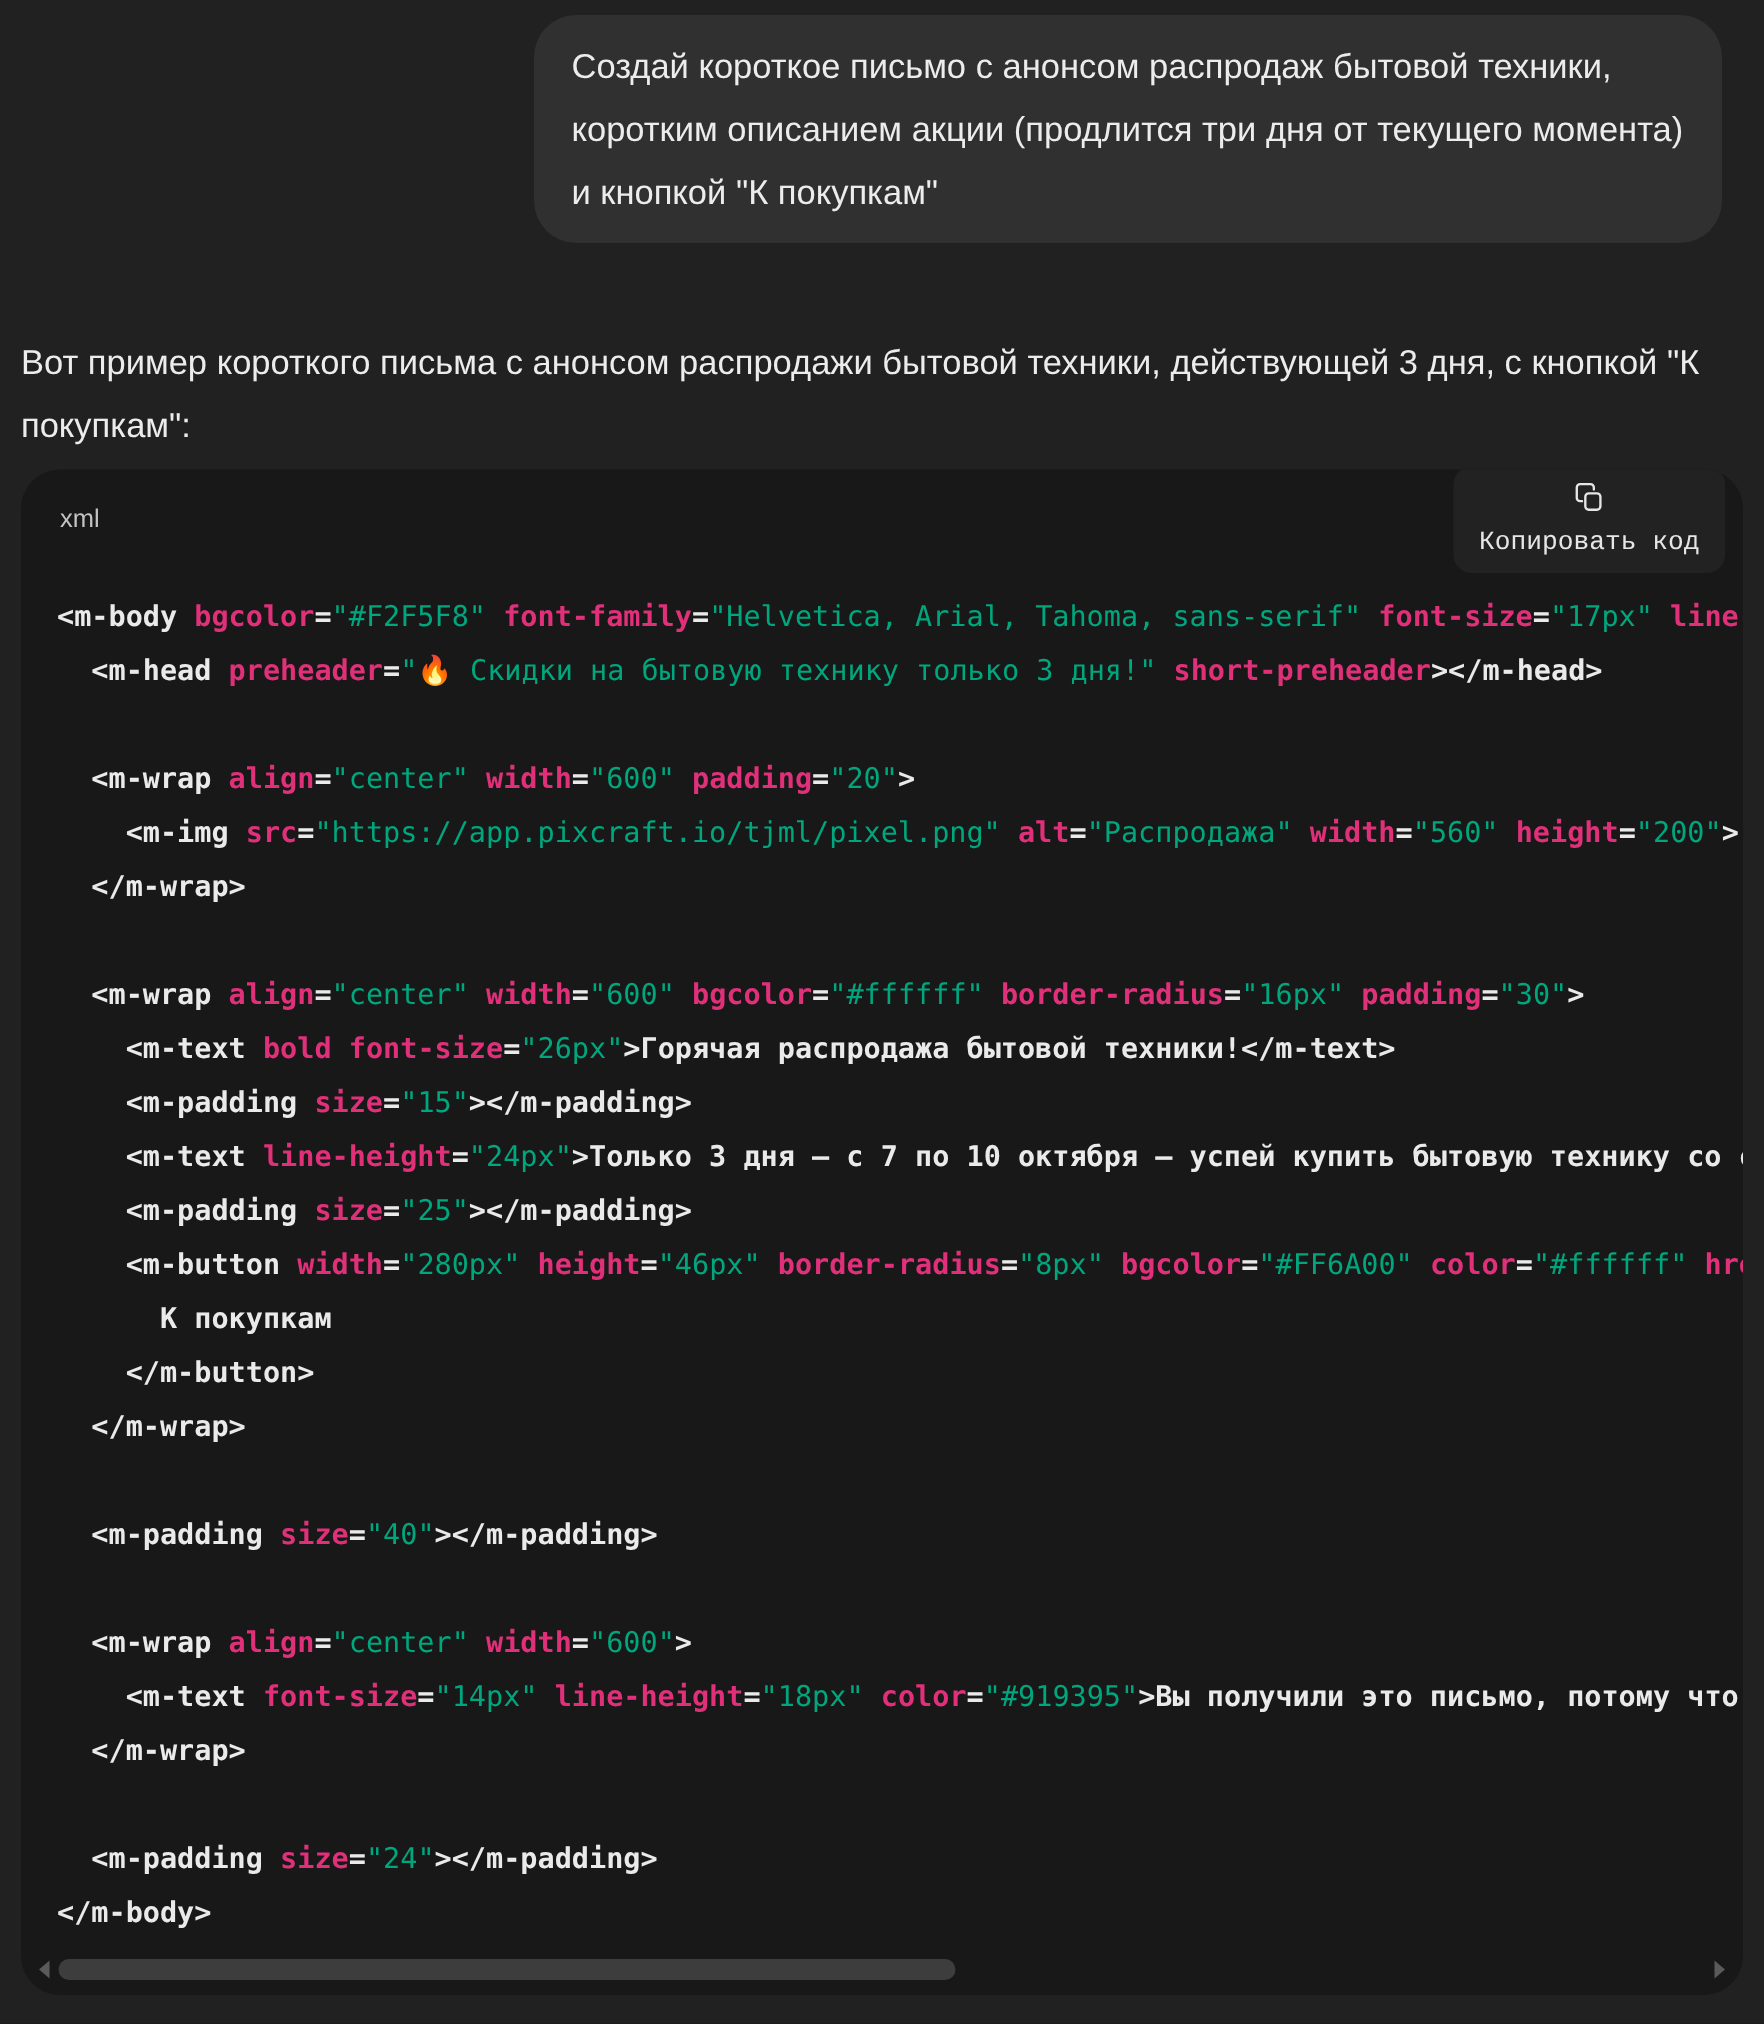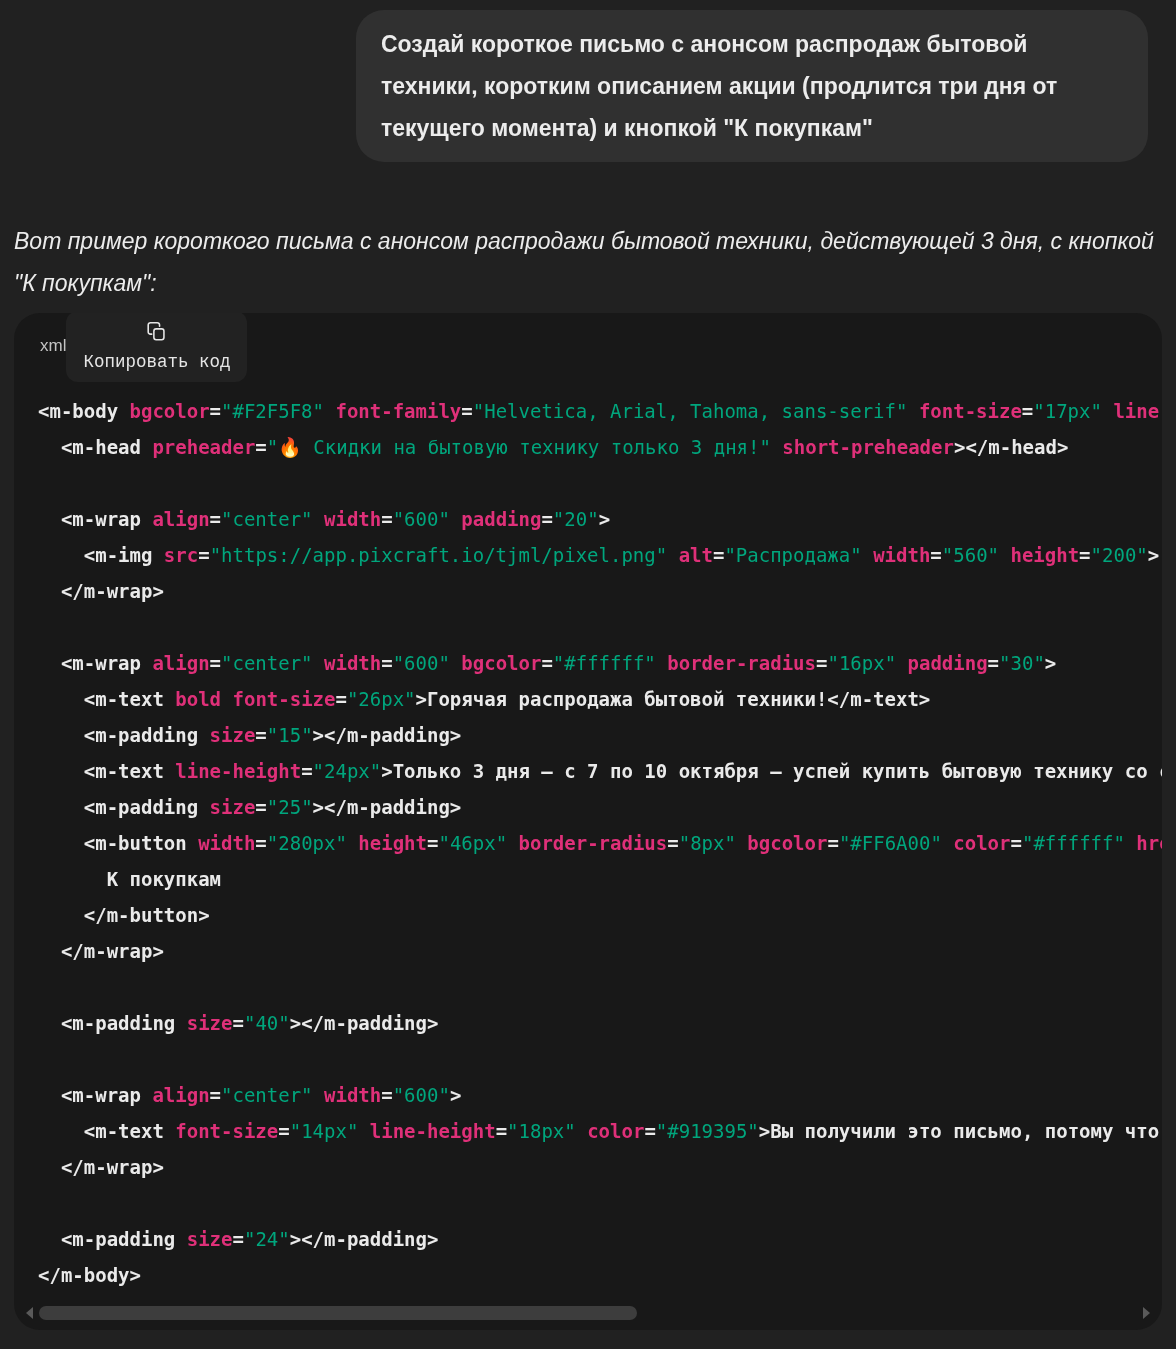--- a/index.html
+++ b/index.html
@@ -28,43 +28,42 @@
 
   .user-row { display: flex; justify-content: flex-end; margin-right: 14px; }
   .bubble {
     background: var(--bubble-bg);
     color: var(--text);
     font-size: 23px;
     line-height: 42px;
     padding: 13px 25px;
     border-radius: 28px;
     max-width: 792px;
-    font-weight: bold;
   }
 
   .assistant {
     margin: 58px 0 0 0;
     font-size: 23px;
     line-height: 42px;
     color: var(--text);
-    font-style: italic;
   }
 
   .codeblock {
     margin-top: 9px;
     width: 1148px;
     height: 1017px;
     background: var(--code-bg);
     border-radius: 26px;
     overflow: hidden;
     position: relative;
   }
   .code-header {
     height: 56px;
     display: flex;
+    justify-content: space-between;
     align-items: center;
     padding: 10px 12px 0 26px;
   }
   .lang { font-size: 17px; color: var(--muted); }
   .copy-btn {
     display: flex;
     align-items: center;
     gap: 10px;
     background: var(--pill-bg);
     border: none;

